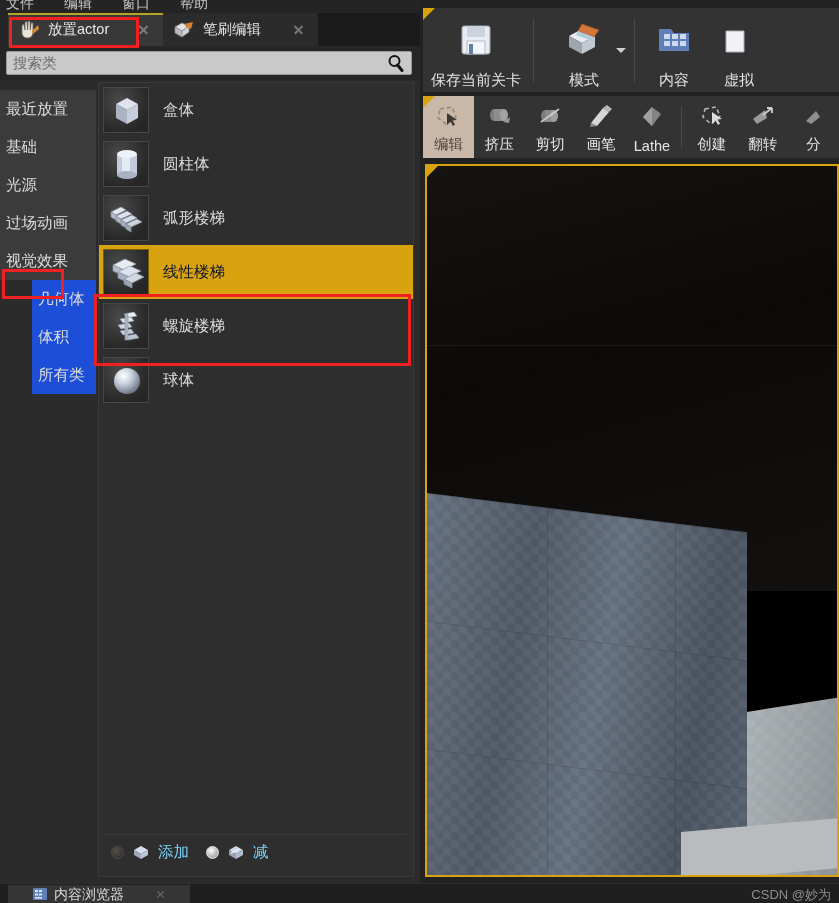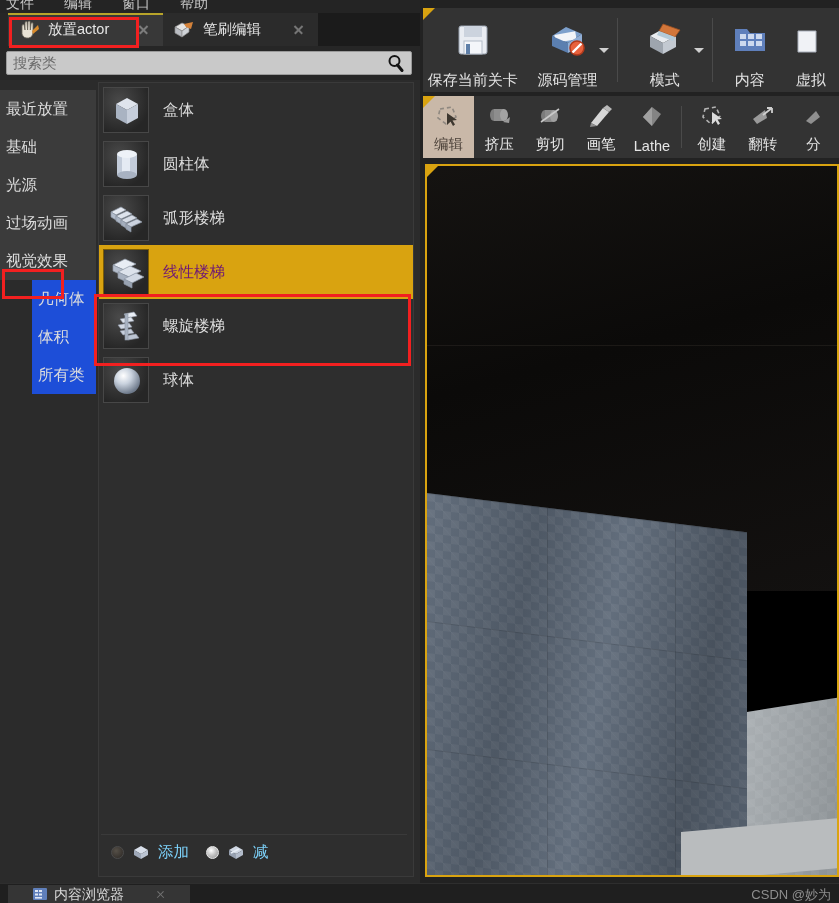--- a/index.html
+++ b/index.html
@@ -97,21 +97,21 @@
     padding-left: 4px; cursor: pointer;
   }
   .item.selected { background: #d9a310; }
   .item-thumb {
     width: 46px; height: 46px; flex: 0 0 46px;
     background: radial-gradient(ellipse at 35% 30%, #4a4a4a 0%, #262626 75%);
     border: 1px solid #474747; position: relative; overflow: hidden;
   }
   .item.selected .item-thumb { border-color: #7a5c06; }
   .item-label { font-size: 15.5px; color: #dcdcdc; white-space: nowrap; }
-  .item.selected .item-label { color: #701a75; }
+  .item.selected .item-label { color: #0f172a; }
 
   
   .modebar {
     position: absolute; left: 2px; right: 6px; bottom: 6px; height: 36px;
     background: #2e2e2e; border-top: 1px solid #3a3a3a;
     display: flex; align-items: center; gap: 7px; padding-left: 10px;
   }
   .radio {
     width: 13px; height: 13px; border-radius: 50%;
     background: radial-gradient(circle at 38% 35%, #565048 0%, #332f2b 80%);
@@ -461,34 +461,20 @@
           <svg width="40" height="40" viewBox="0 0 40 40">
             <rect x="6" y="6" width="28" height="28" rx="2" fill="#e9ecf2" stroke="#9aa3b0"></rect>
             <rect x="11" y="6" width="18" height="11" fill="#ccd3de"></rect>
             <rect x="11" y="21" width="18" height="13" fill="#f4f6fa" stroke="#b4bcc8"></rect>
             <rect x="13" y="24" width="4" height="10" fill="#5f7fa8"></rect>
           </svg>
         </span>
         <span class="cap">保存当前关卡</span>
       </div>
 
-      <div class="tb-btn" style="width:96px">
-        <span class="glyph">
-          <svg width="44" height="40" viewBox="0 0 44 40">
-            <path d="M6 16 L20 7 L36 14 L22 23 Z" fill="#7da0cc"></path>
-            <path d="M9 13 L30 13 L30 21 L9 21 Z" fill="#f2f4f8" transform="rotate(-10 20 17)"></path>
-            <path d="M6 16 L22 23 L22 33 L6 26 Z" fill="#5b7fb0"></path>
-            <path d="M22 23 L36 14 L36 25 L22 33 Z" fill="#90aed6"></path>
-            <circle cx="31" cy="28" r="7" fill="#e8613c" stroke="#b23a1c" stroke-width="1.5"></circle>
-            <line x1="26.5" y1="32.5" x2="35.5" y2="23.5" stroke="#fff" stroke-width="2.4"></line>
-          </svg>
-        </span>
-        <span class="cap">源码管理</span>
-        <span class="caret"></span>
-      </div>
 
       <div class="tb-sep"></div>
 
       <div class="tb-btn" style="width:92px">
         <span class="glyph">
           <svg width="46" height="40" viewBox="0 0 46 40">
             <path d="M8 16 L21 9 L34 16 L21 23 Z" fill="#e9ecf0"></path>
             <path d="M8 16 L21 23 L21 34 L8 27 Z" fill="#9ea5ae"></path>
             <path d="M21 23 L34 16 L34 27 L21 34 Z" fill="#c3c9d1"></path>
             <path d="M21 4 L38 10 L33 17 L17 11 Z" fill="#d2763a" stroke="#9a4f21" stroke-width="0.8"></path>

